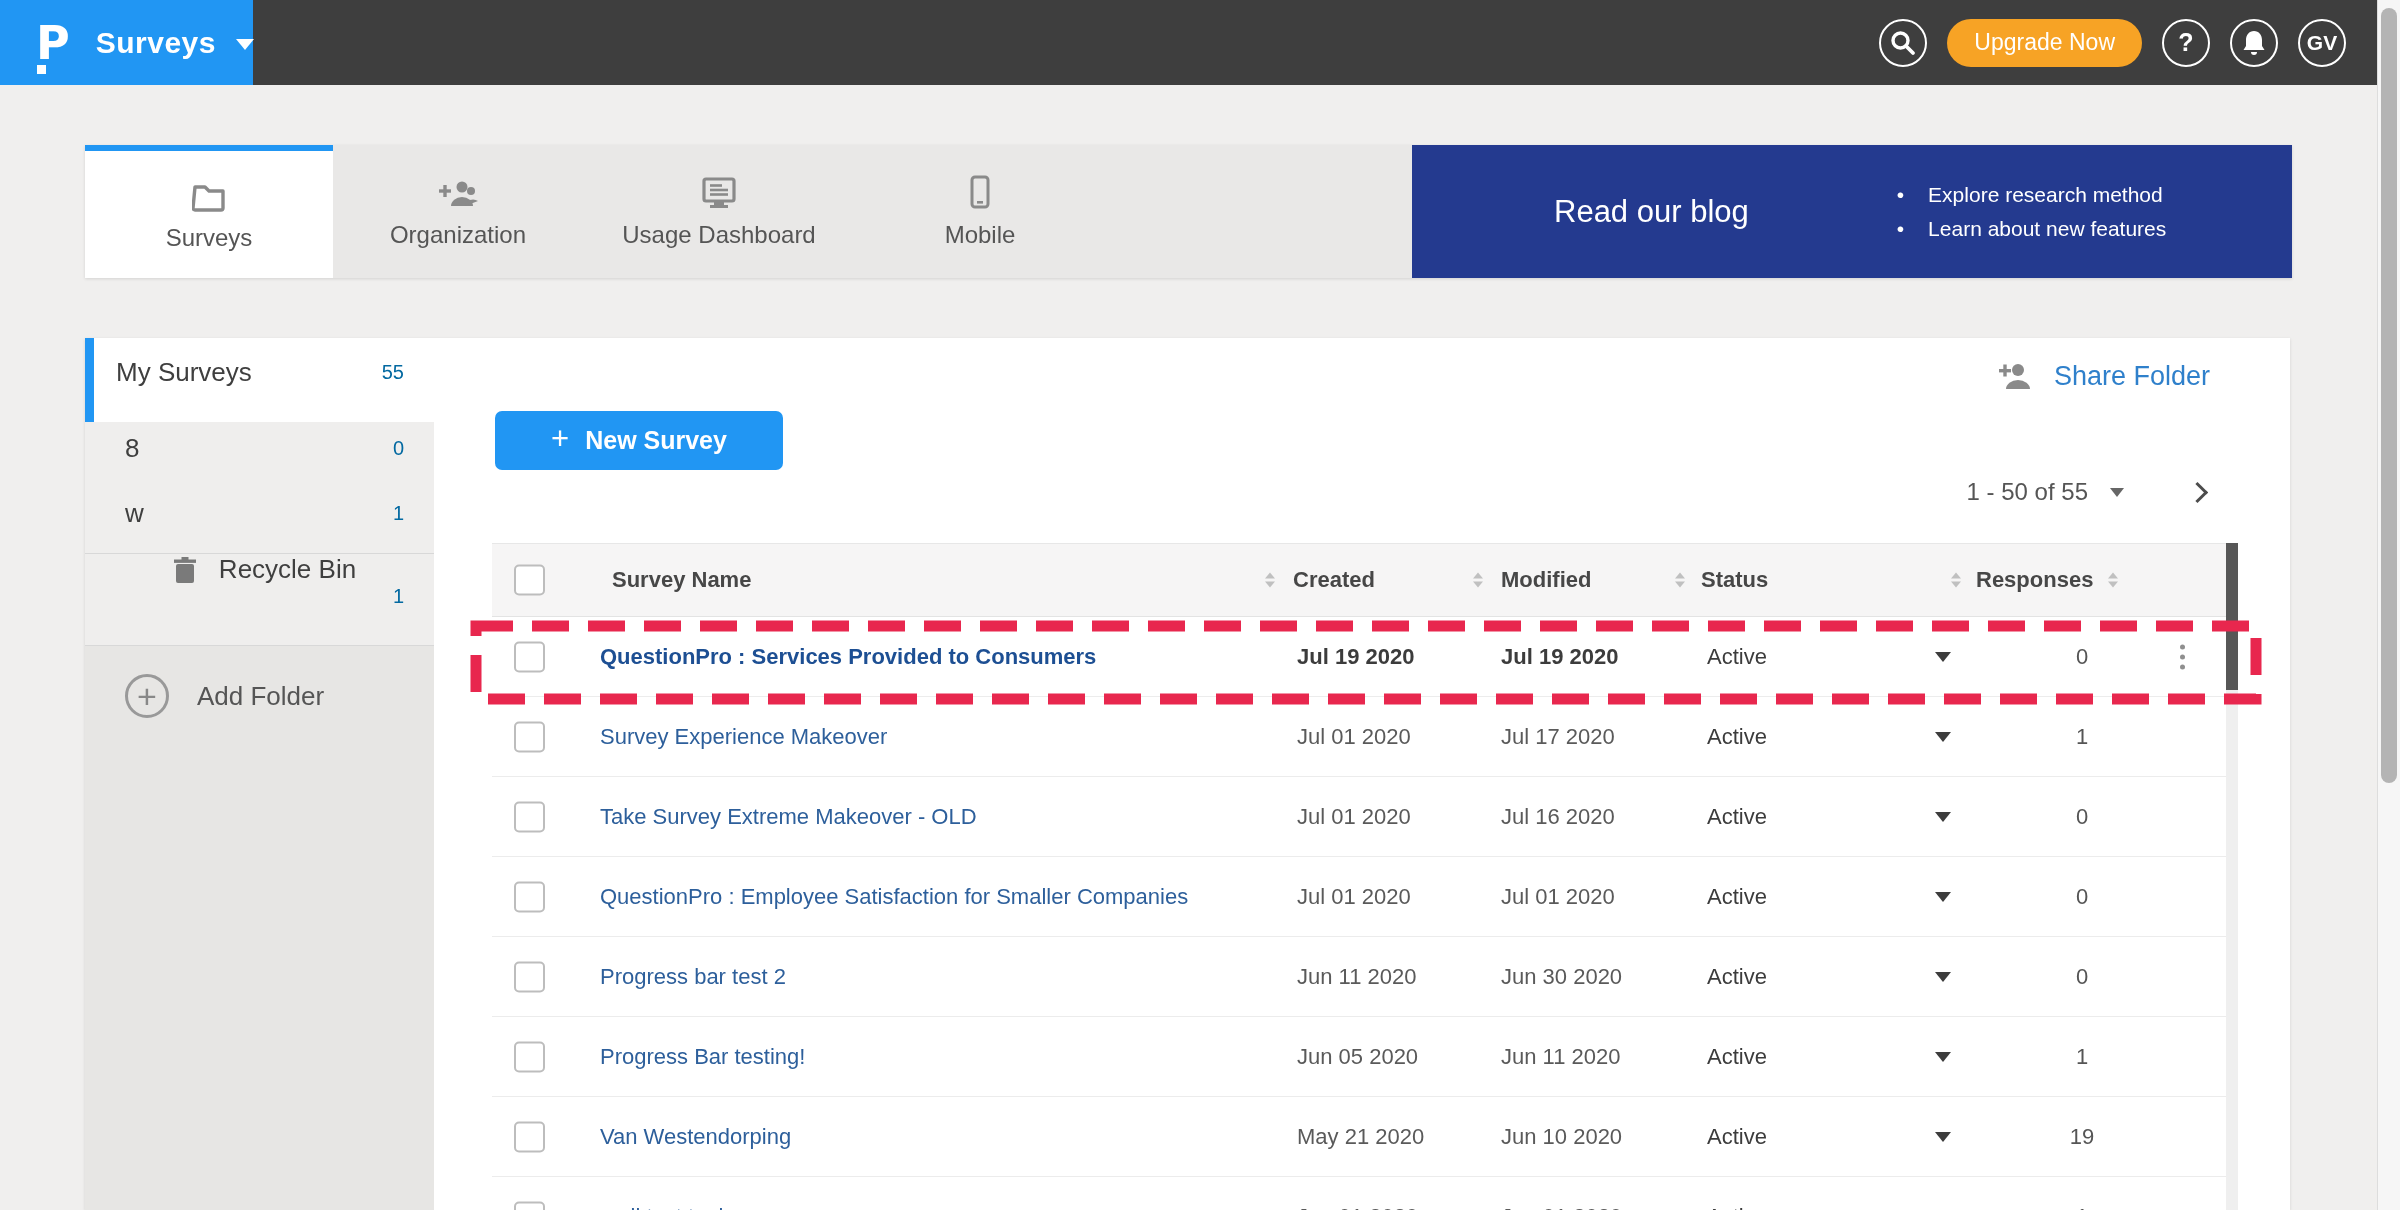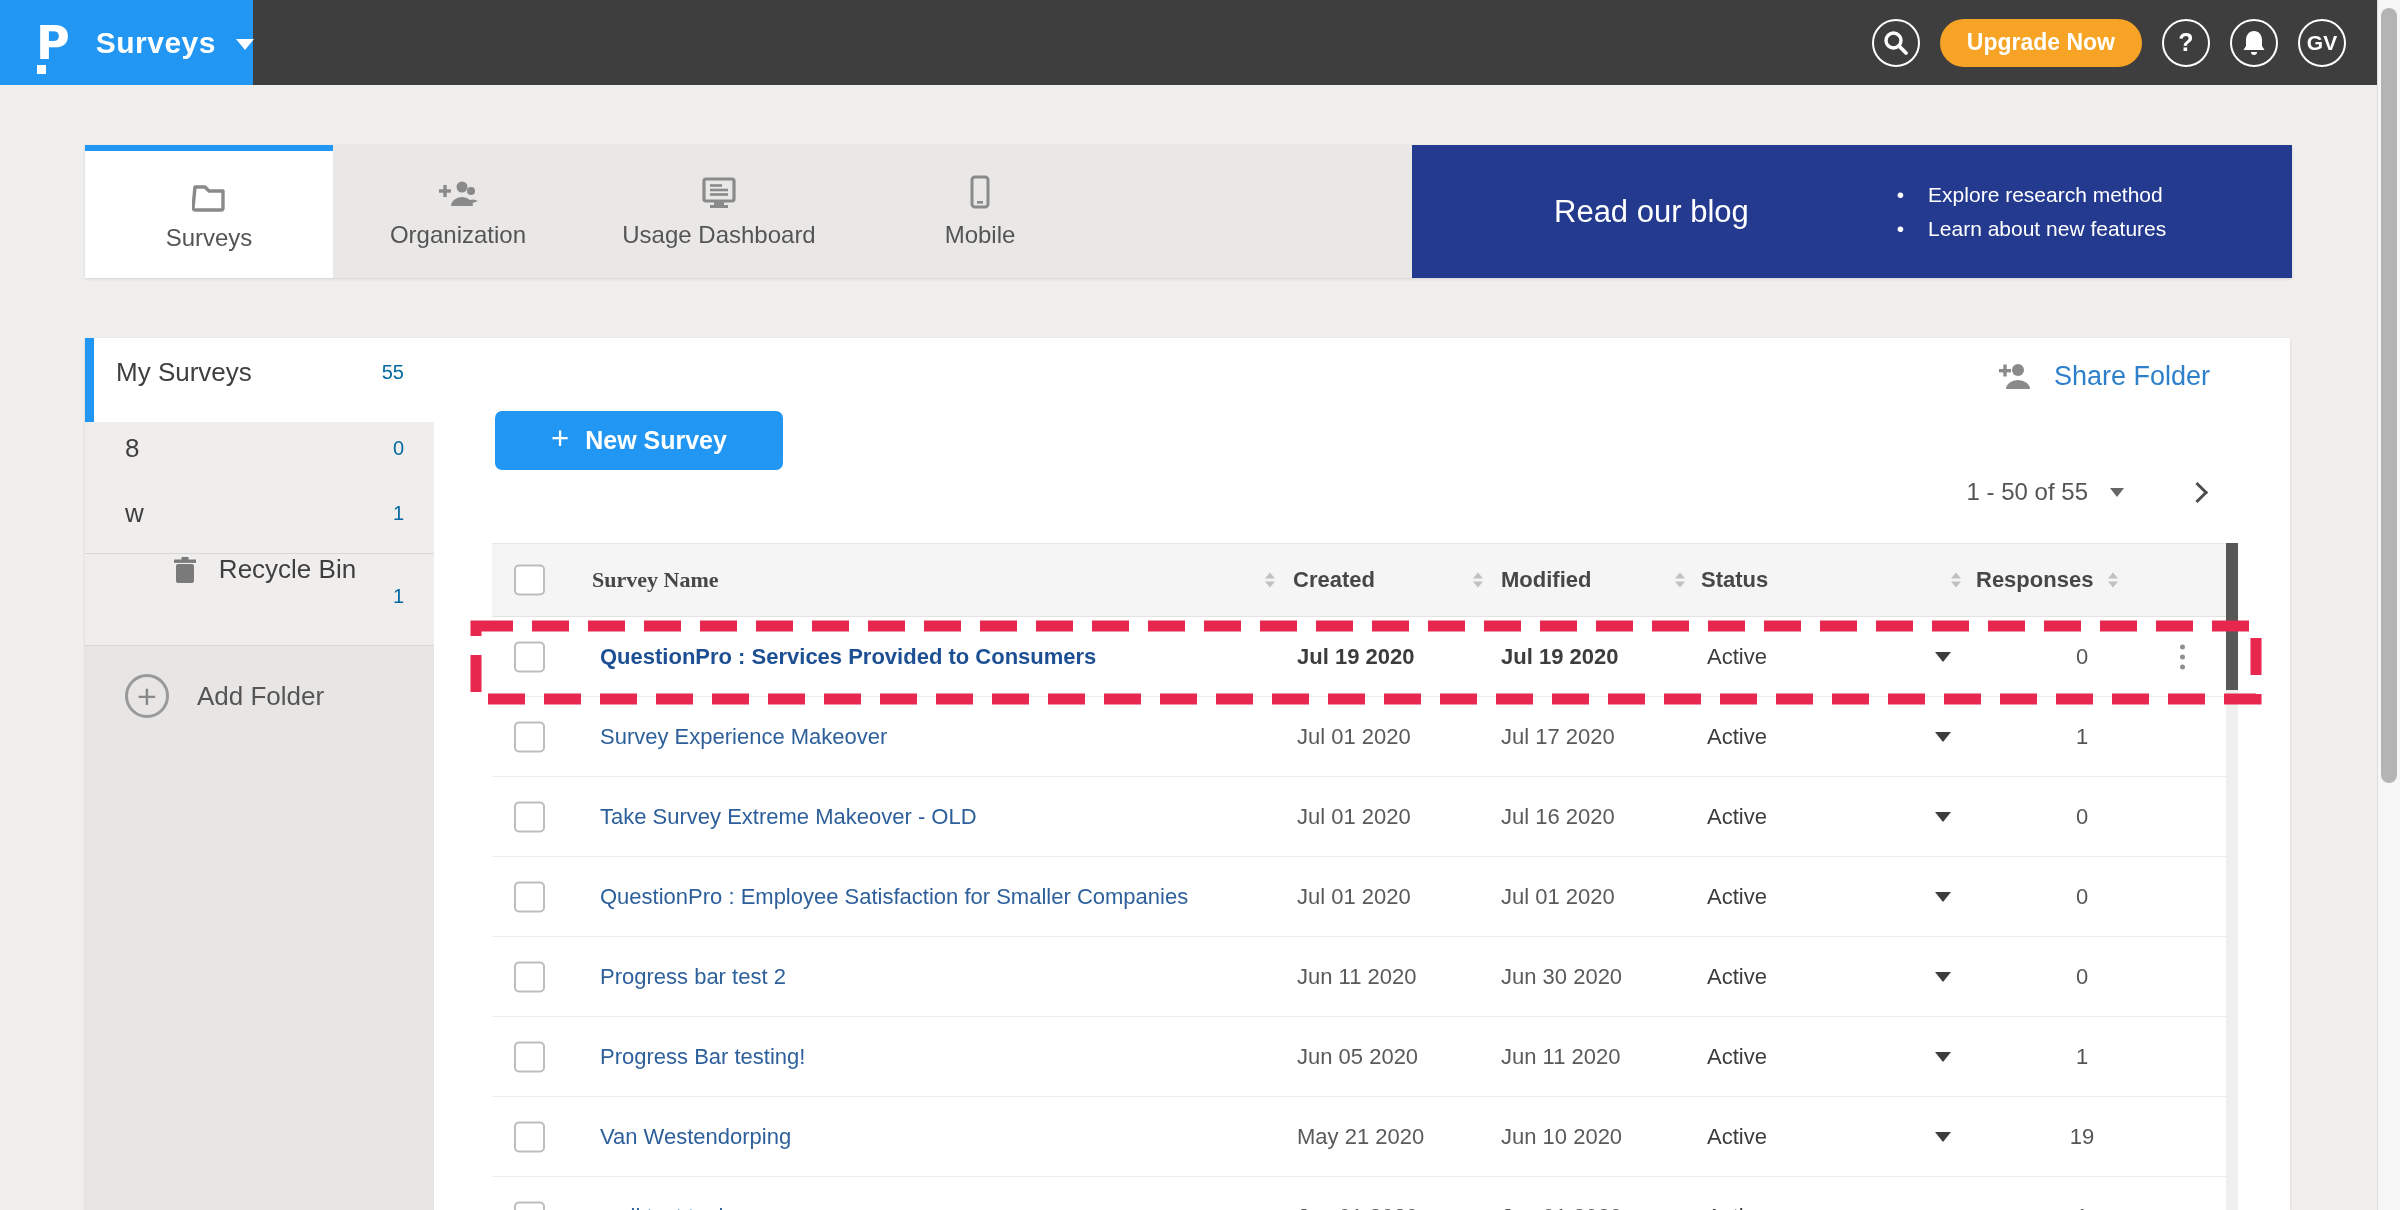--- a/index.html
+++ b/index.html
@@ -8,21 +8,21 @@
 
   
   .topbar { position:absolute; left:0; top:0; width:2400px; height:85px; background:var(--topbar,#3e3e3e); }
   .brand { position:absolute; left:0; top:0; width:253px; height:85px; background:var(--brand,#2196f3); display:flex; align-items:center; padding-left:36px; cursor:pointer; }
   .logo { position:relative; color:#fff; font-weight:bold; font-size:46px; line-height:1; font-family:"DejaVu Sans",sans-serif; }
   .logo::after { content:""; position:absolute; left:1px; bottom:-8px; width:9px; height:9px; background:#fff; }
   .brand-label { color:#fff; font-size:30px; font-weight:700; margin-left:26px; letter-spacing:.5px; }
   .caret-down { width:0; height:0; border-left:9px solid transparent; border-right:9px solid transparent; border-top:11px solid #fff; margin-left:20px; margin-top:4px; }
   .topbar-actions { position:absolute; right:54px; top:0; height:85px; display:flex; align-items:center; gap:20px; }
   .circle-btn { width:48px; height:48px; border-radius:50%; border:2.5px solid #fff; color:#fff; display:flex; align-items:center; justify-content:center; font-size:25px; font-weight:bold; }
-  .upgrade { height:48px; border-radius:24px; background:var(--orange,#f7a325); color:#fff; font-size:23px; font-weight:bold; display:flex; align-items:center; padding:0 27px; }
+  .upgrade { height:48px; border-radius:24px; background:var(--orange,#f7a325); color:#fff; font-size:23px; font-weight:normal; display:flex; align-items:center; padding:0 27px; }
 
   
   .tabs-card { position:absolute; left:85px; top:145px; width:2207px; height:133px; background:#e9e8e7; box-shadow:0 1px 3px rgba(0,0,0,.12); }
   .tabs { display:flex; height:100%; }
   .tab { width:250px; height:100%; display:flex; flex-direction:column; align-items:center; justify-content:center; gap:12px; cursor:pointer; }
   .tab:nth-child(1){ width:248px; }
   .tab:nth-child(3){ width:272px; }
   .tab.active { background:#fff; border-top:6px solid var(--brand,#2196f3); padding-top:0; }
   .tab .label { font-size:24px; color:#555; }
   .tab .ticon { height:34px; display:flex; align-items:flex-end; }
@@ -239,21 +239,21 @@
 
   <div class="pagination">
     <span class="page-range">1 - 50 of 55</span>
     <span class="pag-caret"></span>
     <span class="chevron-right"></span>
   </div>
 
   <div class="table">
     <div class="thead">
       <span class="checkbox"></span>
-      <span class="hlabel" style="left:100px;font-family:Liberation Serif, serif;">Survey Name</span>
+      <span class="hlabel" style="left:120px;">Survey Name</span>
       <span class="sort" style="left:773px;">
           <i class="up"></i>
           <i class="down"></i>
         </span>
       <span class="hlabel" style="left:801px;">Created</span>
       <span class="sort" style="left:981px;">
           <i class="up"></i>
           <i class="down"></i>
         </span>
       <span class="hlabel" style="left:1009px;">Modified</span>

